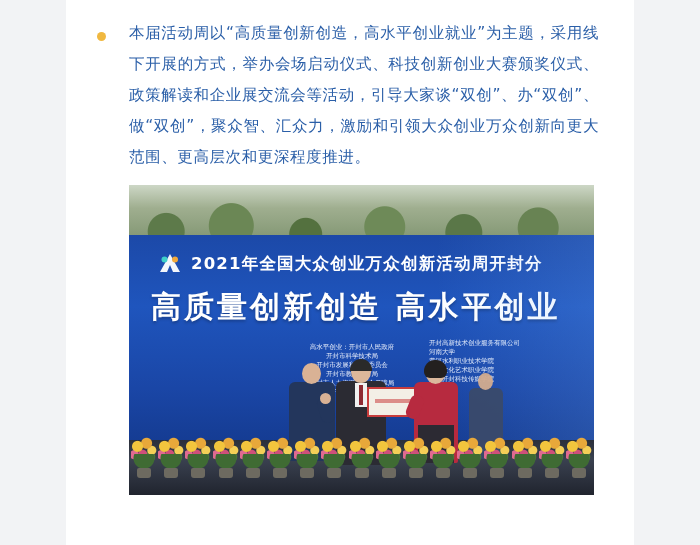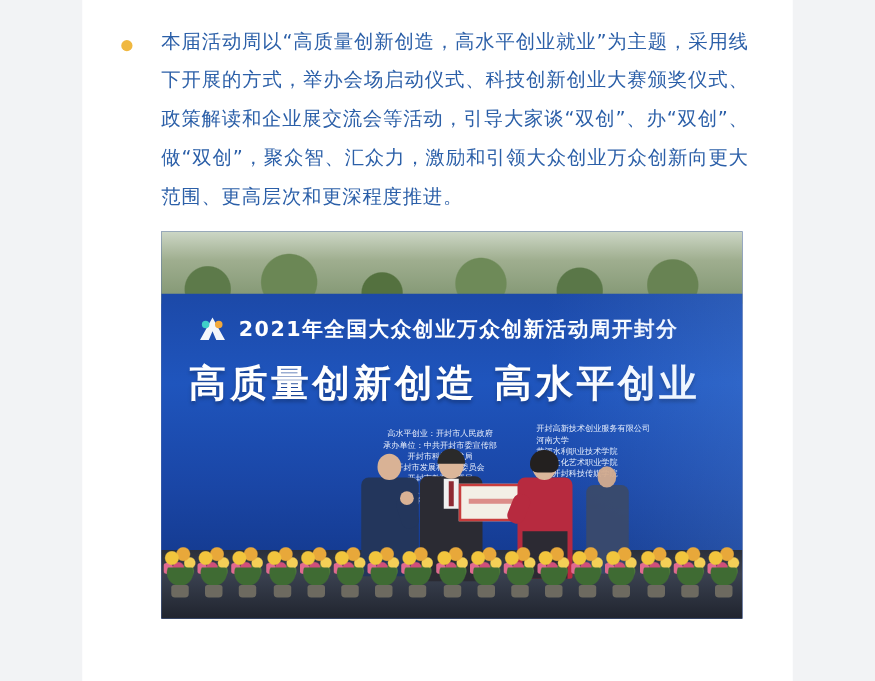--- a/index.html
+++ b/index.html
@@ -301,21 +301,20 @@
                   <circle cx="18" cy="8.5" r="3" fill="#f2a93b"></circle>
                 </svg>
               </span>
               <span class="bd-title-sm">2021年全国大众创业万众创新活动周开封分</span>
             </div>
 
             <div class="bd-title-lg">高质量创新创造  高水平创业</div>
 
             <div class="org-block">
               <div class="org-line">高水平创业：开封市人民政府</div>
-              <div class="org-line">承办单位：中共开封市委宣传部</div>
               <div class="org-line">开封市科学技术局</div>
               <div class="org-line">开封市发展和改革委员会</div>
               <div class="org-line">开封市教育体育局</div>
               <div class="org-line">开封市人力资源和社会保障局</div>
               <div class="org-line">开封市商务局</div>
             </div>
 
             <div class="org-block right">
               <div class="org-line">开封高新技术创业服务有限公司</div>
               <div class="org-line">河南大学</div>

